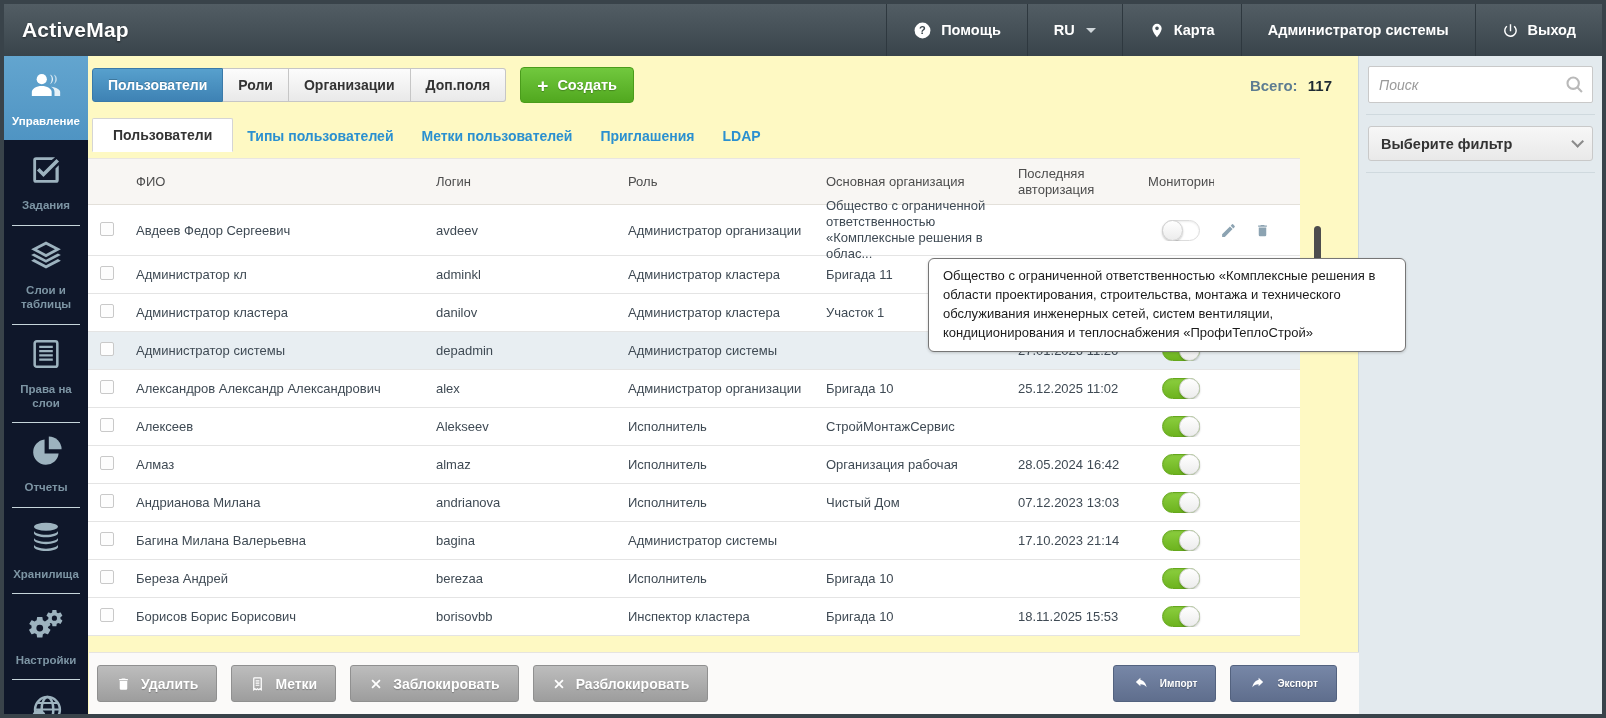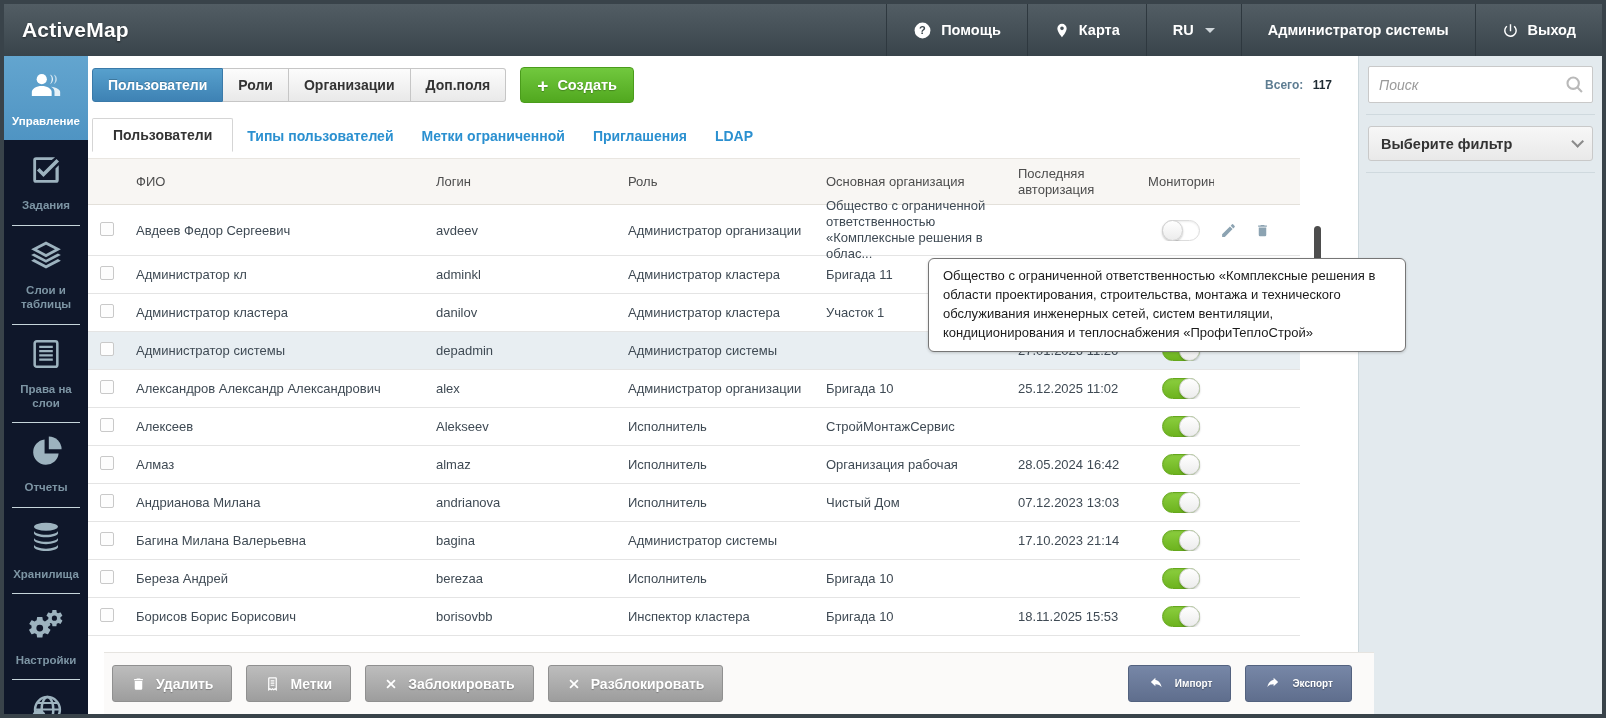--- a/index.html
+++ b/index.html
@@ -22,31 +22,31 @@
   .sidebar { width:84px; flex:0 0 84px; background:#0f172a; display:flex; flex-direction:column; overflow:hidden; }
   .side-item { display:flex; flex-direction:column; align-items:center; justify-content:center; gap:7px; padding:13px 3px 12px; color:#7d95a4; cursor:pointer; position:relative; }
   .side-item + .side-item::before { content:""; position:absolute; top:0; left:8px; right:8px; height:1px; background:#c6d5db; }
   .side-item .ico { color:#9db3bf; }
   .side-item .lbl { font-size:11.5px; font-weight:bold; text-align:center; line-height:1.25; }
   .side-item.active { background:linear-gradient(#63a5cf,#4f94c3); color:#fff; }
   .side-item.active .ico { color:#fff; }
   .side-item.active + .side-item::before { display:none; }
 
   
-  .content { flex:1; background:#ffffff; position:relative; padding:10px 0 0 0; min-width:0; }
+  .content { flex:1; background:#fef9c3; position:relative; padding:10px 0 0 0; min-width:0; }
   .tabs-row { display:flex; align-items:center; padding:0 26px 0 4px; height:38px; }
   .tabgroup { display:flex; }
   .tab { height:34px; display:flex; align-items:center; padding:0 15px; font-size:14px; font-weight:bold; color:#333; background:linear-gradient(#fcfcfc,#e9e9e9); border:1px solid #c6c6c6; border-left:none; cursor:pointer; white-space:nowrap; }
   .tab:first-child { border-left:1px solid #c6c6c6; border-radius:3px 0 0 3px; }
   .tab:last-child { border-radius:0 3px 3px 0; }
   .tab.active { background:linear-gradient(#57a0cd,#3e82b4); border-color:#3a7aa9; color:#fff; text-shadow:0 -1px 0 rgba(0,0,0,.2); }
   .create-btn { height:36px; margin-left:14px; padding:0 16px; display:flex; align-items:center; gap:9px; background:linear-gradient(#71c83e,#51a81f); border:1px solid #4a9c1b; border-radius:4px; color:#fff; font-size:14.5px; font-weight:bold; cursor:pointer; text-shadow:0 1px 1px rgba(0,0,0,.25); }
   .plus { font-size:19px; font-weight:bold; line-height:1; }
   .spacer { flex:1; }
-  .total { font-size:12px; white-space:nowrap; }
+  .total { font-size:15px; white-space:nowrap; }
   .total .t-lbl { color:#5e7d92; font-weight:bold; }
   .total .t-val { color:#1f2b33; font-weight:bold; margin-left:6px; }
 
   .subtabs-row { display:flex; align-items:flex-end; margin-top:14px; height:34px; padding-left:4px; }
   .subtab { font-size:14px; font-weight:bold; cursor:pointer; }
   .subtab.active { background:#fff; border:1px solid #d5d5d5; border-bottom:1px solid #fff; color:#333; padding:8px 20px; border-radius:2px 2px 0 0; }
   .subtab.link { color:#2b90d0; padding:8px 14px; }
 
   
   .table { margin-top:6px; width:1212px; position:relative; }
@@ -73,21 +73,21 @@
 
   .act { color:#8ca3b2; cursor:pointer; }
   .act svg { display:block; }
 
   .scroll-thumb { position:absolute; left:1314px; top:226px; width:7px; height:92px; background:#4d4d4d; border-radius:4px; }
 
   
   .tooltip { position:absolute; left:928px; top:258px; width:478px; background:#fff; border:1px solid #767676; border-radius:6px; padding:8px 14px 9px; font-size:13px; color:#1b1b1b; line-height:1.45; box-shadow:0 1px 3px rgba(0,0,0,.18); z-index:50; }
 
   
-  .footerbar { position:absolute; left:16px; bottom:0; width:100%; height:62px; background:#fbfaf9; border-top:1px solid #e6e4e0; display:flex; align-items:center; padding:0 22px 0 8px; }
+  .footerbar { position:absolute; left:1px; bottom:0; width:100%; height:62px; background:#fbfaf9; border-top:1px solid #e6e4e0; display:flex; align-items:center; padding:0 22px 0 8px; }
   .gbtn { height:37px; display:flex; align-items:center; gap:10px; padding:0 18px; margin-right:14px; background:linear-gradient(#bdbdbd,#9d9d9d); border:1px solid #909090; border-radius:3px; color:#fff; font-size:14px; font-weight:bold; text-shadow:0 1px 1px rgba(0,0,0,.25); cursor:pointer; }
   .bbtn { height:37px; display:flex; align-items:center; gap:10px; padding:0 18px; margin-left:14px; background:linear-gradient(#7787a7,#5f6e8d); border:1px solid #53627f; border-radius:3px; color:#fff; font-size:10px; font-weight:bold; text-shadow:0 1px 1px rgba(0,0,0,.3); cursor:pointer; }
   .gbtn svg, .bbtn svg { display:block; }
 
   
   .rightpanel { width:244px; flex:0 0 244px; background:#e3eaee; border-left:1px solid #cdd8dd; padding:10px 9px; }
   .search-box { position:relative; }
   .search-input { width:100%; height:37px; border:1px solid #c9c9c9; border-radius:2px; background:#fff; padding:0 34px 0 10px; font-size:14px; font-style:italic; color:#555; font-family:inherit; }
   .search-input::placeholder { color:#9a9a9a; font-style:italic; }
   .search-ico { position:absolute; right:8px; top:8px; color:#b9b9b9; }
@@ -108,30 +108,30 @@
       <div class="topitem">
         <span>
               <svg width="19" height="19" viewBox="0 0 24 24" fill="#fff">
                 <circle cx="12" cy="12" r="10"></circle>
                 <text x="12" y="16.5" text-anchor="middle" font-size="14" font-weight="bold" fill="#3c474e" font-family="Liberation Sans,sans-serif">?</text>
               </svg>
             </span>
         <span>Помощь</span>
       </div>
       <div class="topitem">
+        <span>RU</span>
+        <span class="caret"></span>
+      </div>
+      <div class="topitem">
         <span>
               <svg width="16" height="19" viewBox="0 0 24 24" fill="#fff">
                 <path d="M12 2a7 7 0 0 0-7 7c0 5.2 7 13 7 13s7-7.8 7-13a7 7 0 0 0-7-7zm0 9.5A2.7 2.7 0 1 1 12 6a2.7 2.7 0 0 1 0 5.5z"></path>
               </svg>
             </span>
         <span>Карта</span>
-      </div>
-      <div class="topitem">
-        <span>RU</span>
-        <span class="caret"></span>
       </div>
       <div class="topitem">
         <span>Администратор системы</span>
       </div>
       <div class="topitem">
         <span>
               <svg width="17" height="17" viewBox="0 0 24 24" fill="#fff">
                 <path d="M13 3h-2v10h2V3zm4.8 2.2l-1.4 1.4A6.9 6.9 0 0 1 19 12a7 7 0 1 1-14 0c0-2 .9-3.9 2.6-5.4L6.2 5.2A9 9 0 1 0 21 12c0-2.7-1.2-5.1-3.2-6.8z"></path>
               </svg>
             </span>
@@ -226,21 +226,21 @@
         <div class="spacer"></div>
         <div class="total">
           <span class="t-lbl">Всего:</span>
           <span class="t-val">117</span>
         </div>
       </div>
 
       <div class="subtabs-row">
         <div class="subtab active">Пользователи</div>
         <div class="subtab link">Типы пользователей</div>
-        <div class="subtab link">Метки ограниченной</div>
+        <div class="subtab link">Метки пользователей</div>
         <div class="subtab link">Приглашения</div>
         <div class="subtab link">LDAP</div>
       </div>
 
       <div class="table">
         <div class="t-head">
           <div class="cell c-check"></div>
           <div class="cell c-fio">ФИО</div>
           <div class="cell c-login">Логин</div>
           <div class="cell c-role">Роль</div>

